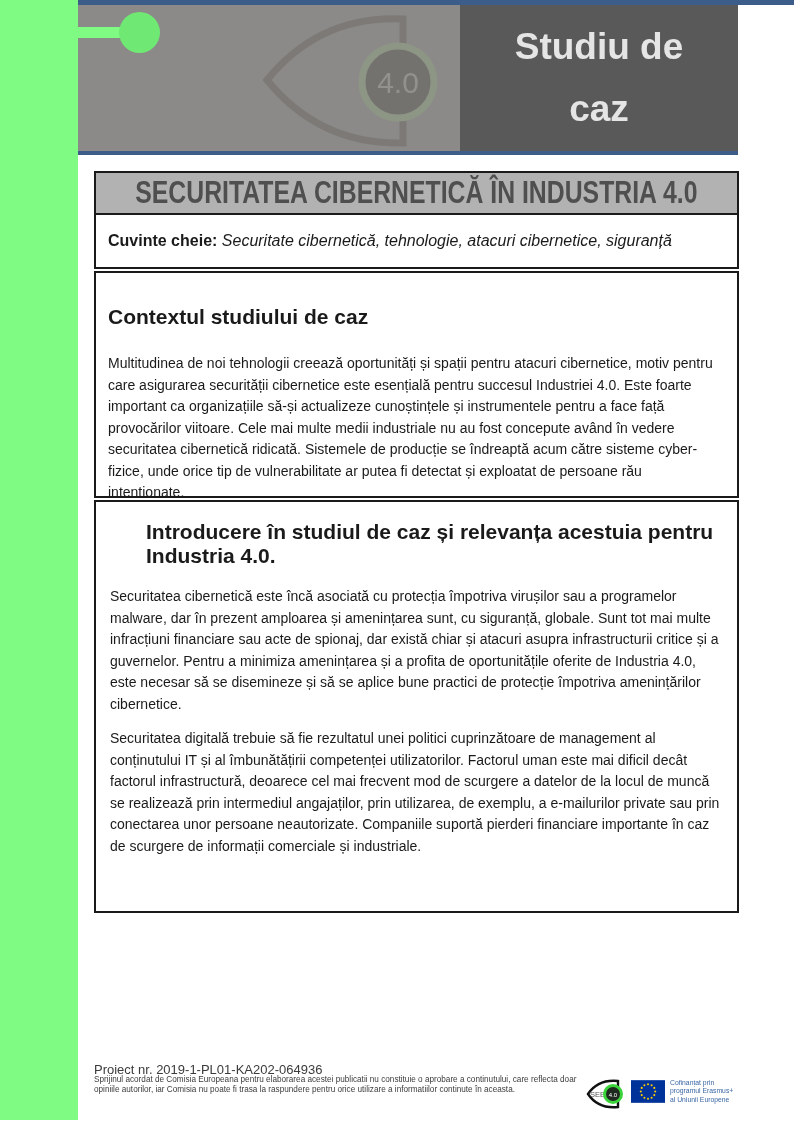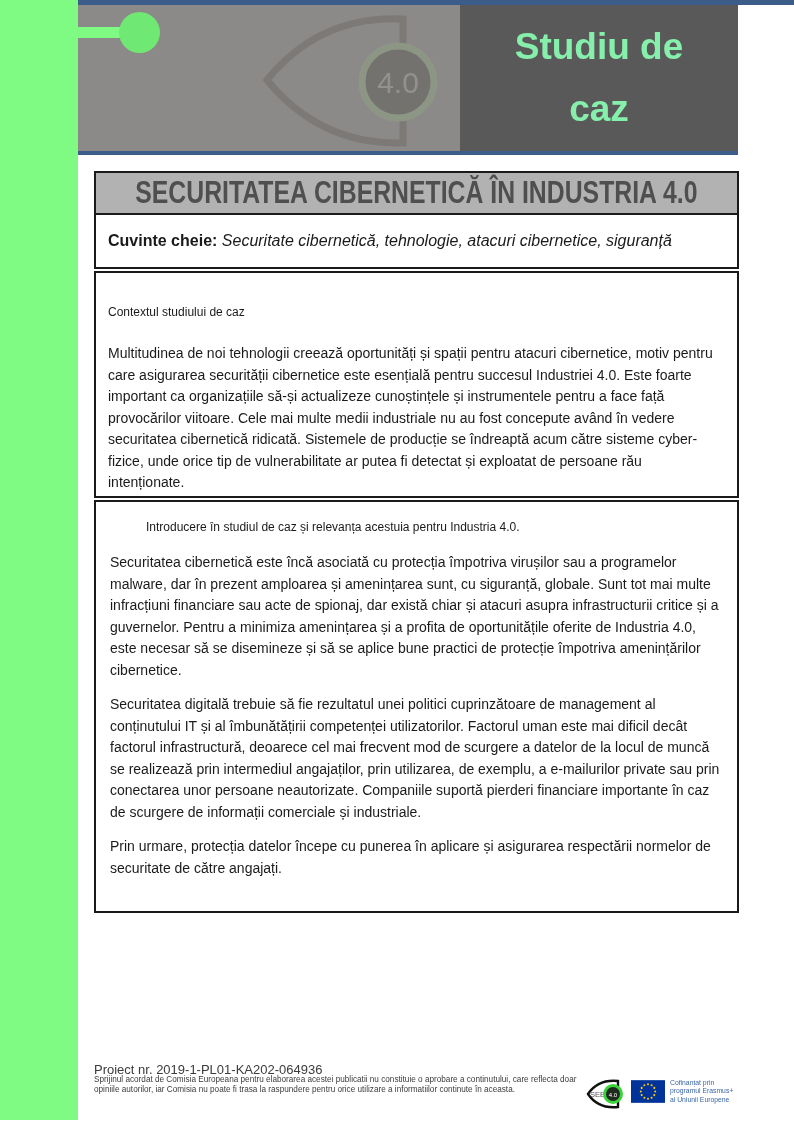--- a/index.html
+++ b/index.html
@@ -13,41 +13,41 @@
   .green-connector { position:absolute; left:46px; top:27px; width:80px; height:11px; background:#7ffb84; }
   .green-dot { position:absolute; left:119px; top:12px; width:41px; height:41px; border-radius:50%; background:#6fe973; }
 
   
   .blue-strip-top { position:absolute; left:78px; top:0; width:716px; height:5px; background:#3c5c8a; }
   .blue-strip-bottom { position:absolute; left:78px; top:151px; width:660px; height:4px; background:#3c5c8a; }
   .logo-box { position:absolute; left:78px; top:5px; width:382px; height:146px; background:#8b8a88; overflow:hidden; }
   .doc-type-box {
     position:absolute; left:460px; top:5px; width:278px; height:146px; background:#595959;
     display:flex; flex-direction:column; align-items:center; justify-content:center;
-    color:#86efac; font-weight:bold; font-size:37px; line-height:62px; text-align:center;
+    color:#e5e5e5; font-weight:bold; font-size:37px; line-height:62px; text-align:center;
   }
 
   
   .titlebar-group { position:absolute; left:94px; top:171px; width:645px; border:2px solid #1a1a1a; background:#fff; }
   .page-title-bar {
     height:42px; background:#b2b2b2; border-bottom:2px solid #1a1a1a;
     display:flex; align-items:center; justify-content:center; overflow:hidden;
   }
   .page-title-bar span {
     font-weight:bold; font-size:31px; color:#4f4f4f; white-space:nowrap;
     transform:scaleX(0.8); transform-origin:center; letter-spacing:0px;
   }
   .keywords-row { height:52px; padding:17px 12px 0 12px; font-size:16px; }
   .kw-label { font-weight:bold; }
   .kw-value { font-style:italic; }
 
   .section-box { position:absolute; left:94px; width:645px; border:2px solid #1a1a1a; background:#fff; overflow:hidden; }
   .context-box { top:271px; height:227px; padding:32px 16px 0 12px; }
   .intro-box   { top:500px; height:413px; padding:18px 16px 0 14px; }
-  .section-heading { font-size:12px; font-weight:normal; margin-bottom:24px; }
+  .section-heading { font-size:21px; font-weight:bold; margin-bottom:24px; }
   .intro-box .section-heading { margin-bottom:18px;margin-left:36px; }
   .body-text { font-size:14px; line-height:21.5px; }
   .intro-box .body-text { margin-bottom:13px; }
 
   
   .footer-project { position:absolute; left:94px; top:1062px; font-size:13px; color:#3b3b3b; }
   .footer-disclaimer {
     position:absolute; left:94px; top:1075px; width:505px;
     font-size:8.2px; line-height:10px; color:#3b3b3b;
   }
@@ -90,21 +90,20 @@
 
 <div class="section-box context-box">
   <div class="section-heading">Contextul studiului de caz</div>
   <p class="body-text">Multitudinea de noi tehnologii creează oportunități și spații pentru atacuri cibernetice, motiv pentru care asigurarea securității cibernetice este esențială pentru succesul Industriei 4.0. Este foarte important ca organizațiile să-și actualizeze cunoștințele și instrumentele pentru a face față provocărilor viitoare. Cele mai multe medii industriale nu au fost concepute având în vedere securitatea cibernetică ridicată. Sistemele de producție se îndreaptă acum către sisteme cyber-fizice, unde orice tip de vulnerabilitate ar putea fi detectat și exploatat de persoane rău intenționate.</p>
 </div>
 
 <div class="section-box intro-box">
   <div class="section-heading">Introducere în studiul de caz și relevanța acestuia pentru Industria 4.0.</div>
   <p class="body-text">Securitatea cibernetică este încă asociată cu protecția împotriva virușilor sau a programelor malware, dar în prezent amploarea și amenințarea sunt, cu siguranță, globale. Sunt tot mai multe infracțiuni financiare sau acte de spionaj, dar există chiar și atacuri asupra infrastructurii critice și a guvernelor. Pentru a minimiza amenințarea și a profita de oportunitățile oferite de Industria 4.0, este necesar să se disemineze și să se aplice bune practici de protecție împotriva amenințărilor cibernetice.</p>
   <p class="body-text">Securitatea digitală trebuie să fie rezultatul unei politici cuprinzătoare de management al conținutului IT și al îmbunătățirii competenței utilizatorilor. Factorul uman este mai dificil decât factorul infrastructură, deoarece cel mai frecvent mod de scurgere a datelor de la locul de muncă se realizează prin intermediul angajaților, prin utilizarea, de exemplu, a e-mailurilor private sau prin conectarea unor persoane neautorizate. Companiile suportă pierderi financiare importante în caz de scurgere de informații comerciale și industriale.</p>
-  <p class="body-text">Prin urmare, protecția datelor începe cu punerea în aplicare și asigurarea respectării normelor de securitate de către angajați.</p>
 </div>
 
 <div class="footer-project">Proiect nr. 2019-1-PL01-KA202-064936</div>
 <div class="footer-disclaimer">Sprijinul acordat de Comisia Europeana pentru elaborarea acestei publicatii nu constituie o aprobare a continutului, care reflecta doar opiniile autorilor, iar Comisia nu poate fi trasa la raspundere pentru orice utilizare a informatiilor continute în aceasta.</div>
 
 <div class="see-logo">
   <svg width="44" height="40" viewBox="0 0 44 40">
     <path d="M3,20 Q13,5 33,7 L33,33 Q13,35 3,20 Z" fill="none" stroke="#111" stroke-width="2.4"></path>
     <text x="5" y="23" font-size="7.5" fill="#555">SEE</text>
     <circle cx="28" cy="20" r="10" fill="#3ad43a"></circle>

